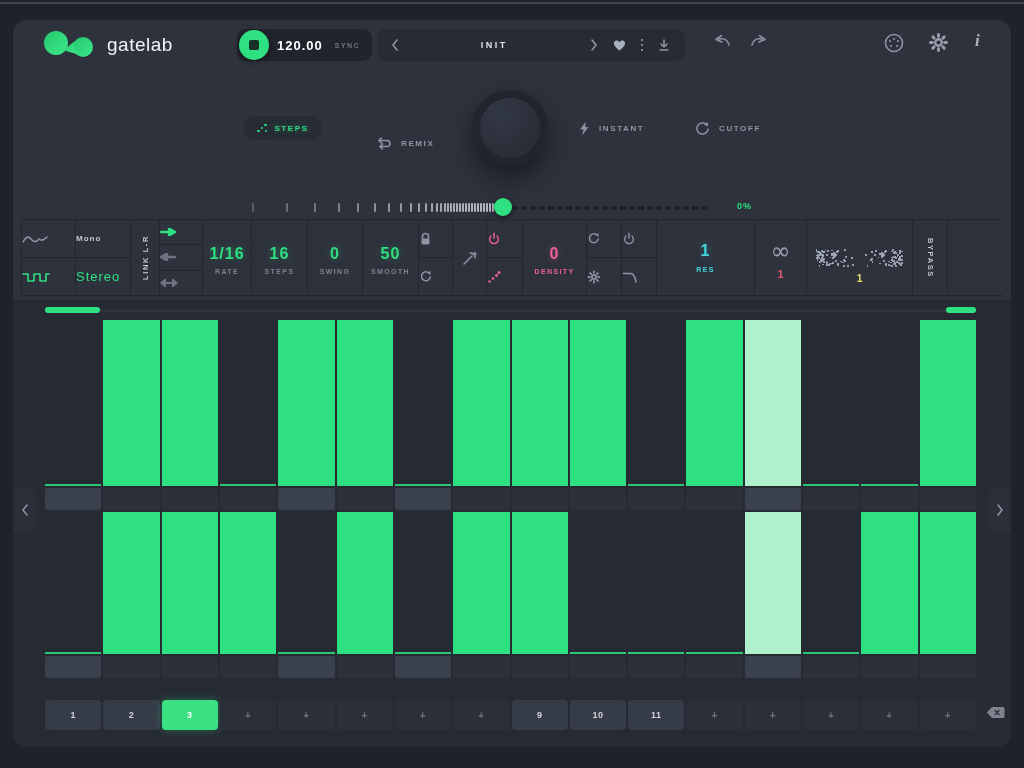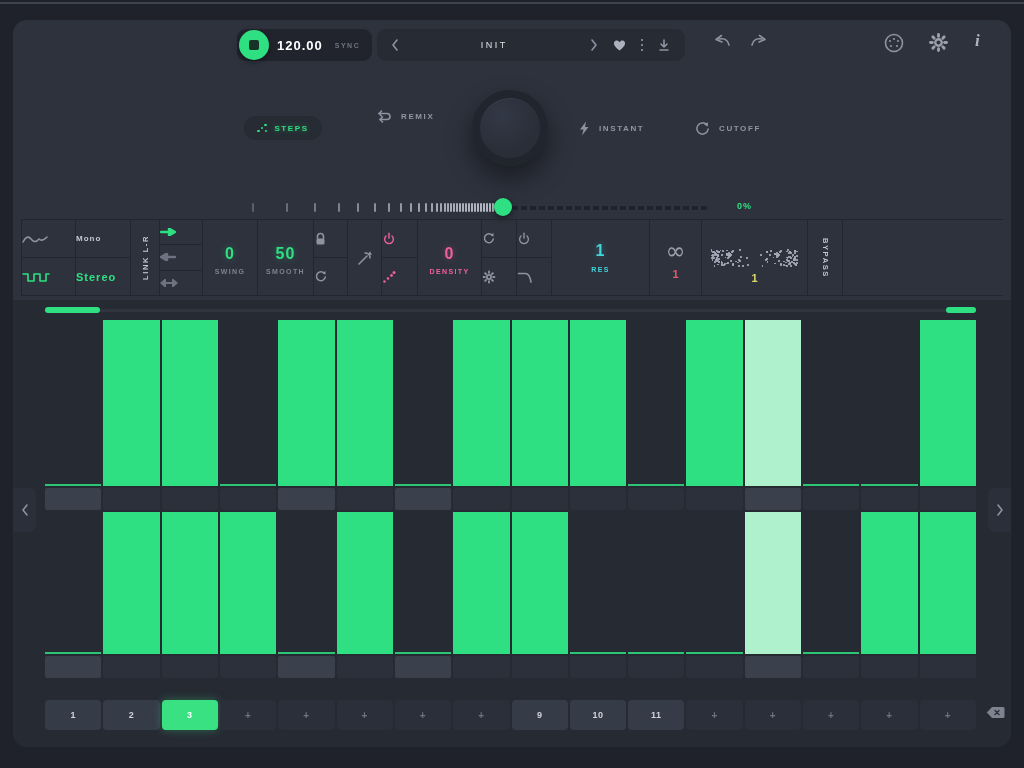--- a/index.html
+++ b/index.html
@@ -16,39 +16,39 @@
   
   .header{position:absolute;left:0;top:0;width:100%;height:50px;}
   .logo{position:absolute;left:30px;top:10px;display:flex;align-items:center;gap:10px;}
   .logo-text{color:#f2f3f6;font-size:19px;letter-spacing:.5px;font-weight:400;}
   .transport{position:absolute;left:224px;top:9px;height:32px;background:#21242c;border-radius:9px;display:flex;align-items:center;padding:0 12px 0 40px;}
   .stop-btn{position:absolute;left:2px;top:1px;width:30px;height:30px;border-radius:50%;background:var(--green);display:flex;align-items:center;justify-content:center;box-shadow:0 2px 6px rgba(0,0,0,.4);cursor:pointer;}
   .stop-square{width:10px;height:10px;border-radius:2px;background:#173226;}
   .bpm{color:#fff;font-size:13px;font-weight:bold;letter-spacing:1px;}
   .sync{color:#6f7480;font-size:7px;font-weight:bold;letter-spacing:1.5px;margin-left:12px;}
   .preset{position:absolute;left:364px;top:9px;width:308px;height:32px;background:#272b34;border-radius:9px;display:flex;align-items:center;padding:0 14px;gap:14px;}
-  .preset-name{flex:1;text-align:center;color:#dfe2e8;font-size:9px;font-weight:normal;letter-spacing:2.5px;}
+  .preset-name{flex:1;text-align:center;color:#dfe2e8;font-size:9px;font-weight:bold;letter-spacing:2.5px;}
   .chev{color:#9aa0ac;font-size:12px;line-height:1;cursor:pointer;}
   .hicon{display:flex;align-items:center;justify-content:center;cursor:pointer;}
   .kebab{display:flex;flex-direction:column;gap:2.5px;}
   .kebab i{width:2.5px;height:2.5px;border-radius:50%;background:#9aa0ac;}
   .hbtn{position:absolute;top:14px;cursor:pointer;}
   .undo{left:700px;} .redo{left:736px;} .midi{left:870px;top:12px;} .gearbtn{left:915px;top:12px;} .infobtn{left:962px;top:11px;}
   .info-glyph{color:#aeb3bf;font-size:17px;font-weight:bold;font-style:italic;font-family:"Liberation Serif",serif;}
 
   
   .hero{position:absolute;left:0;top:50px;width:100%;height:149px;}
   .pill-random{position:absolute;left:231px;top:46px;width:78px;height:24px;border-radius:12px;background:#272b34;display:flex;align-items:center;justify-content:center;gap:7px;cursor:pointer;}
   .pill-random span{color:var(--green);font-size:8px;font-weight:bold;letter-spacing:1.6px;text-shadow:0 0 6px rgba(46,224,129,.45);}
   .dice{position:relative;width:10px;height:10px;}
   .dice i{position:absolute;width:2.4px;height:2.4px;border-radius:50%;background:var(--green);}
   .dice i:nth-child(1){left:0;top:7px;} .dice i:nth-child(2){left:3.5px;top:4px;} .dice i:nth-child(3){left:7px;top:1px;} .dice i:nth-child(4){left:7.5px;top:6.5px;}
   .hero-act{position:absolute;display:flex;align-items:center;gap:9px;cursor:pointer;}
   .hero-act span{color:#8f95a2;font-size:8px;font-weight:bold;letter-spacing:1.6px;}
-  .act-remix{left:362px;top:39px;} .act-instant{left:565px;top:51px;} .act-reset{left:682px;top:51px;}
+  .act-remix{left:362px;top:66px;} .act-instant{left:565px;top:51px;} .act-reset{left:682px;top:51px;}
   .knob{position:absolute;left:459px;top:20px;width:76px;height:76px;border-radius:50%;background:radial-gradient(circle at 36% 30%,#333846,#2a2e38 65%);border:8px solid #21252e;box-shadow:0 12px 26px rgba(0,0,0,.45),0 1px 0 rgba(255,255,255,.05) inset;cursor:pointer;}
   .slider{position:absolute;left:237px;top:126px;width:460px;height:22px;cursor:pointer;}
   .tick{position:absolute;top:7px;width:2px;height:9px;background:#c6cad4;border-radius:1px;}
   .slider-dashes{position:absolute;left:262px;top:10px;width:196px;height:4px;background:repeating-linear-gradient(90deg,#1e222a 0 6px,transparent 6px 9px);border-radius:2px;}
   .thumb{position:absolute;left:244px;top:2px;width:18px;height:18px;border-radius:50%;background:var(--green);box-shadow:0 2px 6px rgba(0,0,0,.5);}
   .slider-val{position:absolute;left:724px;top:131px;color:var(--green);font-size:9px;font-weight:bold;letter-spacing:1px;}
 
   
   .strip{position:absolute;left:8px;top:199px;width:982px;height:77px;display:flex;border-top:1px solid var(--line);border-bottom:1px solid var(--line);}
   .cell{position:relative;height:100%;border-right:1px solid var(--line);display:flex;flex-direction:column;cursor:pointer;}
@@ -56,21 +56,21 @@
   .sub{flex:1;display:flex;align-items:center;justify-content:flex-start;}
   .sub + .sub{border-top:1px solid var(--line);}
   .w55{width:55px;} .w29{width:29px;} .w43{width:43px;} .w49{width:49px;} .w56{width:56px;}
   .w34{width:34px;} .w36{width:36px;} .w64{width:64px;} .w35{width:35px;} .w98{width:98px;} .w52{width:52px;} .w106{width:106px;}
   .vcell{align-items:center;justify-content:center;display:flex;flex-direction:column;gap:5px;padding-top:4px;}
   .val{font-size:16px;font-weight:bold;letter-spacing:1px;color:var(--green);text-shadow:0 0 7px rgba(46,224,129,.35);}
   .lbl{font-size:7px;font-weight:bold;letter-spacing:1.4px;color:var(--label);}
   .val.pink{color:var(--pink);text-shadow:0 0 7px rgba(240,96,156,.35);} .lbl.pink{color:var(--pink);}
   .val.cyan{color:var(--cyan);text-shadow:0 0 7px rgba(65,214,220,.35);} .lbl.cyan{color:var(--cyan);}
   .mono-lbl{font-size:8px;font-weight:bold;letter-spacing:1px;color:#c3c7cf;}
-  .stereo-lbl{font-size:11px;font-weight:bold;letter-spacing:1px;color:var(--green);}
+  .stereo-lbl{font-size:13px;font-weight:normal;letter-spacing:1px;color:var(--green);}
   .vert{writing-mode:vertical-rl;transform:rotate(180deg);font-size:7.5px;font-weight:bold;letter-spacing:1.6px;color:#c3c7cf;}
   .vert.down{transform:none;}
   .duo{display:flex;flex:1;}
   .duo .half{flex:1;display:flex;flex-direction:column;align-items:center;justify-content:center;gap:6px;}
   .inf{color:#9aa0ac;font-size:24px;line-height:1;font-family:"DejaVu Sans",sans-serif;}
   .count-red{color:var(--red);font-size:11px;font-weight:bold;}
   .count-yellow{color:var(--yellow);font-size:11px;font-weight:bold;}
   .noise-wrap{display:flex;gap:8px;margin-top:14px;}
   .noise{position:relative;width:40px;height:18px;overflow:hidden;}
   .speck{position:absolute;width:1.8px;height:1.8px;background:#a5abb8;opacity:.85;}
@@ -105,20 +105,34 @@
   .fillg{fill:var(--icon);}
 </style>
 </head>
 <body>
 
 <div class="stage">
   <div class="top-line"></div>
   <div class="panel">
 
     <div class="header">
+      <div class="logo">
+        <svg width="54" height="30" viewBox="0 0 54 30">
+          <defs>
+              <linearGradient id="lg" x1="0" y1="0" x2="1" y2="1">
+            <stop offset="0" stop-color="#23c86c"></stop>
+                <stop offset="1" stop-color="#3fe88c"></stop>
+          </linearGradient>
+            </defs>
+          <circle cx="13" cy="13" r="12" fill="url(#lg)"></circle>
+          <circle cx="40" cy="17" r="10" fill="url(#lg)"></circle>
+          <path d="M20 20 Q27 15 32 11 Q30 19 34 24 Q26 22 20 20 Z" fill="url(#lg)"></path>
+        </svg>
+        <span class="logo-text">gatelab</span>
+      </div>
 
       <div class="transport">
         <div class="stop-btn">
             <div class="stop-square"></div>
           </div>
         <span class="bpm">120.00</span>
         <span class="sync">SYNC</span>
       </div>
 
       <div class="preset">
@@ -310,20 +324,28 @@
               <path d="M15 4 H7 M7 0.5 L1 4 L7 7.5 Z" stroke="#6d7380" stroke-width="2.4" fill="#6d7380" stroke-linecap="round"></path>
             </svg>
         </div>
         <div class="sub">
           <svg width="18" height="8" viewBox="0 0 18 8">
               <path d="M5 4 H13 M5 1 L1.5 4 L5 7 Z M13 1 L16.5 4 L13 7 Z" stroke="#6d7380" stroke-width="2" fill="#6d7380" stroke-linecap="round"></path>
             </svg>
         </div>
       </div>
 
+      <div class="cell w49 vcell">
+        <span class="val">1/16</span>
+        <span class="lbl">RATE</span>
+      </div>
+      <div class="cell w56 vcell">
+        <span class="val">16</span>
+        <span class="lbl">STEPS</span>
+      </div>
       <div class="cell w55 vcell">
         <span class="val">0</span>
         <span class="lbl">SWING</span>
       </div>
       <div class="cell w56 vcell">
         <span class="val">50</span>
         <span class="lbl">SMOOTH</span>
       </div>
 
       <div class="cell w34">

